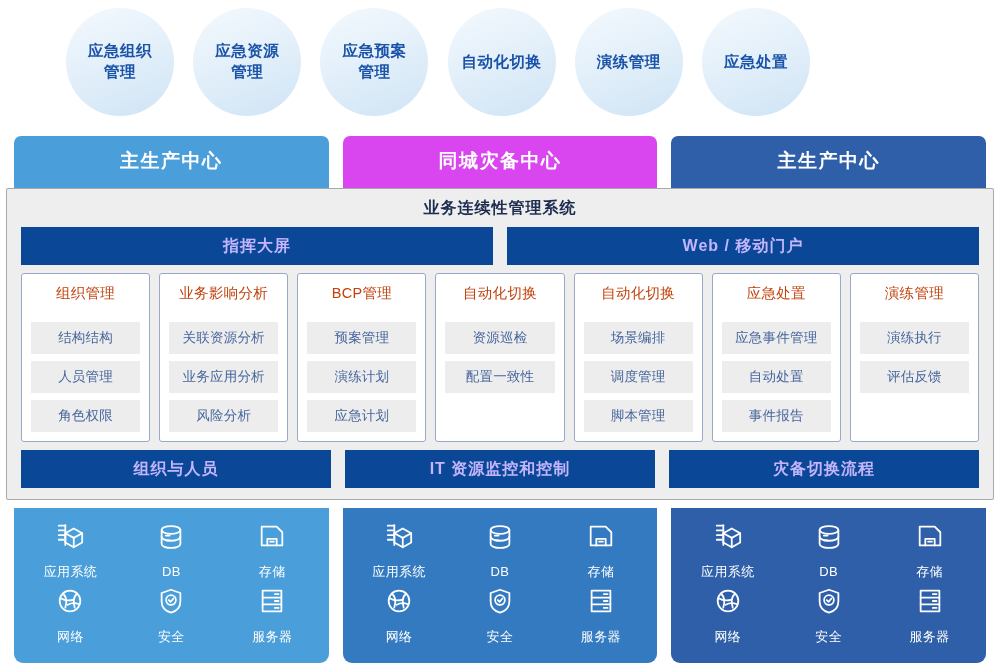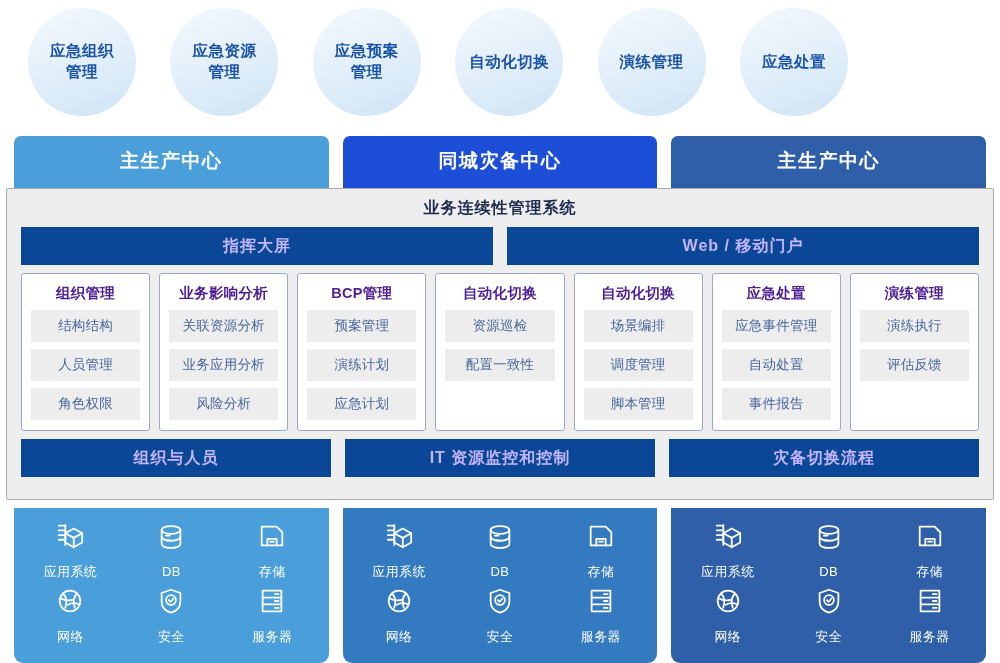--- a/index.html
+++ b/index.html
@@ -8,21 +8,21 @@
     background: #ffffff;
     font-family: "Liberation Sans", "DejaVu Sans", sans-serif;
     overflow: hidden;
   }
   #stage { position: relative; width: 1000px; height: 663px; }
 
   
   .circle-row {
     position: absolute; left: 0; top: 0; width: 876px; height: 124px;
     display: flex; justify-content: space-between;
-    padding: 0 28px;
+    padding: 0 66px;
   }
   .circle {
     width: 108px; height: 108px; border-radius: 50%;
     margin-top: 8px;
     background: linear-gradient(160deg, #f4f9fd 0%, #e4f0fa 45%, #cfe4f5 100%);
     display: flex; align-items: center; justify-content: center;
     text-align: center;
     color: #1a53a8;
     font-size: 15.5px; font-weight: bold; line-height: 1.35;
     letter-spacing: .5px;
@@ -68,22 +68,22 @@
   .card {
     flex: 1;
     background: #ffffff;
     border: 1px solid #9aa9c9;
     border-radius: 3px;
     padding: 8px 9px 9px 9px;
     min-height: 158px;
   }
   .card-title {
     text-align: center;
-    color: #4c1d95; font-size: 14.5px; font-weight: bold;
-    padding: 2px 0 7px 0; letter-spacing: .3px;
+    color: #c2410c; font-size: 14.5px; font-weight: normal;
+    padding: 2px 0 19px 0; letter-spacing: .3px;
   }
   .card-item {
     background: #ededed;
     color: #45659c;
     font-size: 13.5px;
     text-align: center;
     height: 32px; line-height: 32px;
     margin-bottom: 7px;
     white-space: nowrap;
     letter-spacing: .2px;
@@ -132,21 +132,21 @@
     <div class="circle">
       <span>演练管理</span>
     </div>
     <div class="circle">
       <span>应急处置</span>
     </div>
   </div>
 
   <div class="center-headers">
     <div class="center-header" style="background: rgb(74, 158, 217);">主生产中心</div>
-    <div class="center-header" style="background: #1d4ed8;">同城灾备中心</div>
+    <div class="center-header" style="background: #d946ef;">同城灾备中心</div>
     <div class="center-header" style="background: rgb(46, 95, 168);">主生产中心</div>
   </div>
 
   <div class="panel">
     <div class="panel-title">业务连续性管理系统</div>
 
     <div class="bar-row">
       <div class="bar">指挥大屏</div>
       <div class="bar">Web / 移动门户</div>
     </div>

